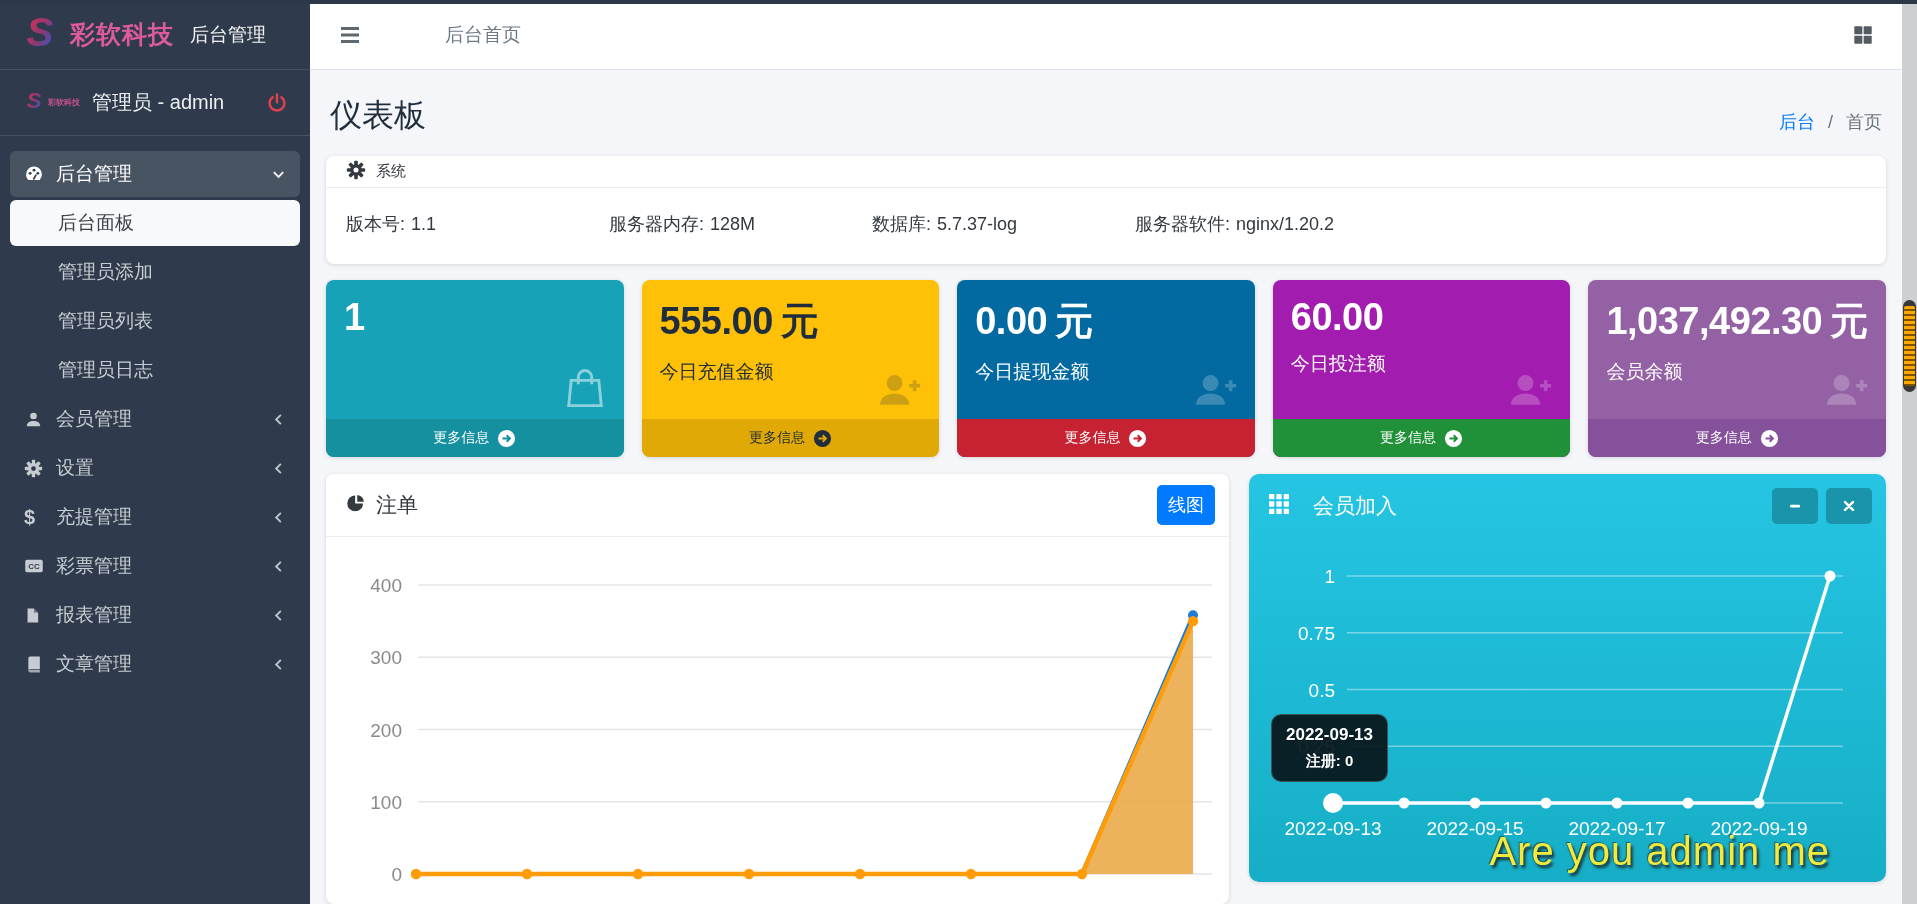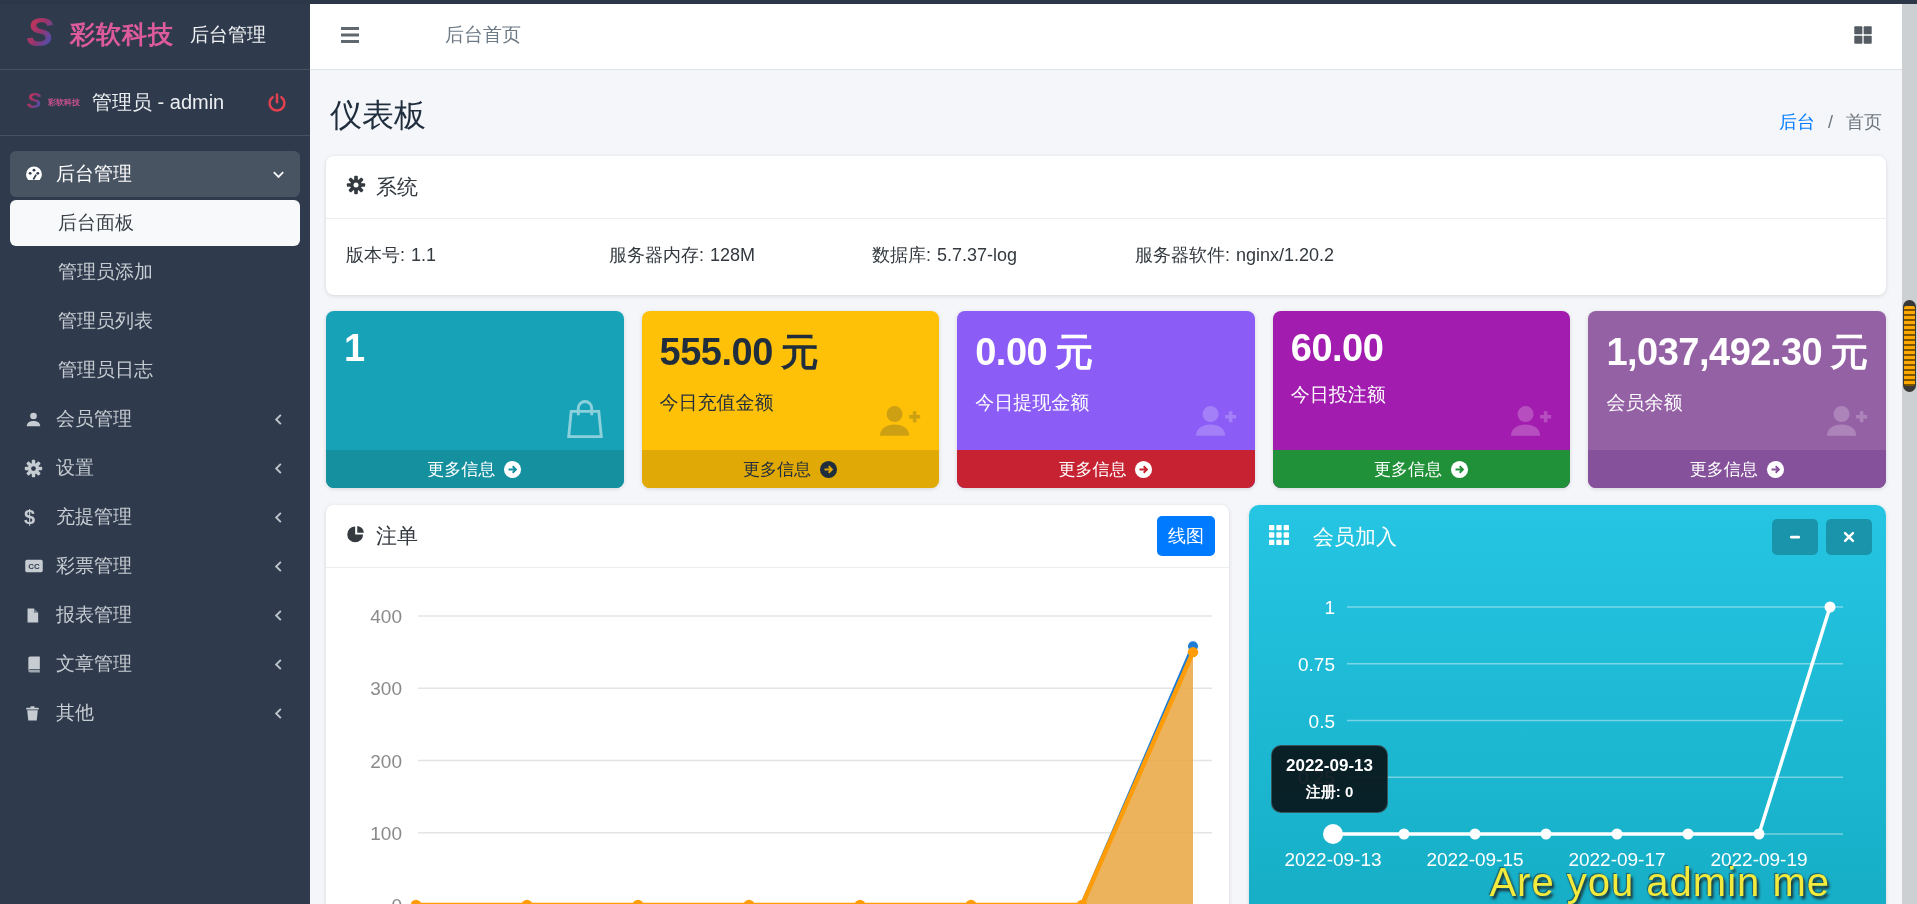--- a/index.html
+++ b/index.html
@@ -33,35 +33,35 @@
   .nav-right { margin-left:auto; color:#545b62; cursor:pointer; display:flex; }
 
   .content { padding:16px 16px 0 16px; }
   .page-head { display:flex; align-items:flex-end; justify-content:space-between; margin:8px 4px 18px; }
   .page-head h1 { font-size:32px; font-weight:500; color:#1f2d3d; }
   .breadcrumb { font-size:18px; color:#6c757d; padding-bottom:4px; }
   .breadcrumb a { color:#007bff; text-decoration:none; cursor:pointer; }
   .breadcrumb .sep { margin:0 8px; }
 
   .card { background:#fff; border-radius:8px; box-shadow:0 1px 4px rgba(0,0,0,0.13); }
-  .sys-head { display:flex; align-items:center; gap:10px; padding:17px 20px; font-size:21px; color:#343a40; border-bottom:1px solid #ebedef; }
+  .sys-head { display:flex; align-items:center; gap:10px; padding:4px 20px; font-size:15px; color:#343a40; border-bottom:1px solid #ebedef; }
   .sys-body { padding:24px 20px 28px; display:flex; font-size:18px; color:#33393f; }
   .sys-item { width:263px; white-space:nowrap; }
   .sys-item:last-child { width:auto; }
   .sys-item .lb { margin-right:6px; }
 
   
   .stat-row { display:flex; gap:18px; margin-top:16px; }
   .stat { flex:1; border-radius:8px; position:relative; height:177px; overflow:hidden; box-shadow:0 1px 4px rgba(0,0,0,0.13); }
   .stat-val { font-size:38px; font-weight:bold; padding:16px 18px 0; letter-spacing:-0.5px; white-space:nowrap; }
   .stat-val .unit { margin-left:8px; }
   .stat-lb { font-size:19px; padding:12px 18px 0; }
   .stat-ic { position:absolute; right:16px; bottom:46px; opacity:0.22; display:flex; }
   .stat-ic.lighten { opacity:0.5; color:#fff; }
-  .stat-ft { position:absolute; left:0; right:0; bottom:0; height:38px; display:flex; align-items:center; justify-content:center; gap:8px; font-size:17px; cursor:pointer; }
+  .stat-ft { position:absolute; left:0; right:0; bottom:0; height:38px; display:flex; align-items:center; justify-content:center; gap:8px; font-size:14px; cursor:pointer; }
 
   
   .charts-row { display:flex; gap:20px; margin-top:17px; align-items:flex-start; }
   .bet-card { flex:1; height:430px; overflow:hidden; }
   .bet-head { display:flex; align-items:center; gap:10px; padding:11px 14px 11px 20px; border-bottom:1px solid #ebedef; font-size:21px; color:#343a40; }
   .line-btn { margin-left:auto; background:#007bff; color:#fff; border:none; border-radius:5px; font-size:18px; width:58px; height:40px; cursor:pointer; font-family:inherit; }
   #bet-chart { display:block; }
 
   .member-card { width:637px; height:408px; border-radius:10px; background:linear-gradient(180deg,#25c5e3,#16aec6); position:relative; overflow:hidden; color:#fff; box-shadow:0 1px 4px rgba(0,0,0,0.13); }
   .mem-head { display:flex; align-items:center; gap:24px; padding:14px 14px 0 20px; font-size:21px; }
@@ -236,35 +236,20 @@
             <path d="M5.5 20.2c0 1 1 1.8 2.2 1.8H20v-3.2H7.7c-1.2 0-2.2.6-2.2 1.4z" fill="currentColor" opacity="0.75"></path>
           </svg>
         </span>
        <span class="mi-lb">文章管理</span>
        <span class="mi-ch">
           <svg viewBox="0 0 16 16" width="15" height="15">
             <path d="M10.5 3L5.5 8l5 5" fill="none" stroke="currentColor" stroke-width="2"></path>
           </svg>
         </span>
      </div>
-      <div class="mi ">
-       <span class="mi-ic">
-          <svg viewBox="0 0 24 24" width="17" height="19">
-            <path d="M4.5 7.5h15L18 22H6z" fill="currentColor"></path>
-            <rect x="3" y="3.8" width="18" height="2.6" rx="1.2" fill="currentColor"></rect>
-            <rect x="9" y="1.6" width="6" height="2.6" rx="1.2" fill="currentColor"></rect>
-          </svg>
-        </span>
-       <span class="mi-lb">其他</span>
-       <span class="mi-ch">
-          <svg viewBox="0 0 16 16" width="15" height="15">
-            <path d="M10.5 3L5.5 8l5 5" fill="none" stroke="currentColor" stroke-width="2"></path>
-          </svg>
-        </span>
-     </div>
     </nav>
 </aside>
 
 <div class="main">
   <header class="navbar">
     <span class="hamburger" id="hamburger">
         <svg viewBox="0 0 24 24" width="24" height="24">
           <path d="M3 5.5h18M3 12h18M3 18.5h18" stroke="currentColor" stroke-width="2.8"></path>
         </svg>
       </span>
@@ -355,21 +340,21 @@
             </svg>
           </span>
        <a class="stat-ft" style="background:#e0a905;color:#1f2d3d">
          <span>更多信息</span>
             <svg viewBox="0 0 20 20" width="19" height="19">
               <circle cx="10" cy="10" r="9" fill="currentColor"></circle>
               <path d="M5.8 10h7.4M10.2 6.6L13.6 10l-3.4 3.4" fill="none" stroke="#e0a905" stroke-width="2"></path>
             </svg>
        </a>
      </div>
-        <div class="stat" style="background:#8b5cf6;color:#ffffff">
+        <div class="stat" style="background:#0369a1;color:#ffffff">
        <div class="stat-val">
          <span>0.00</span><span class="unit">元</span>
        </div>
        <div class="stat-lb">今日提现金额</div>
        <span class="stat-ic ">
             <svg viewBox="0 0 27 24" width="48" height="43">
               <circle cx="11" cy="8.4" r="4.5" fill="currentColor"></circle>
               <path d="M2.8 20.6c0-4.1 3.6-6.4 8.2-6.4s8.2 2.3 8.2 6.4z" fill="currentColor"></path>
               <path d="M22.3 6.8v6.2M19.2 9.9h6.2" stroke="currentColor" stroke-width="2"></path>
             </svg>

